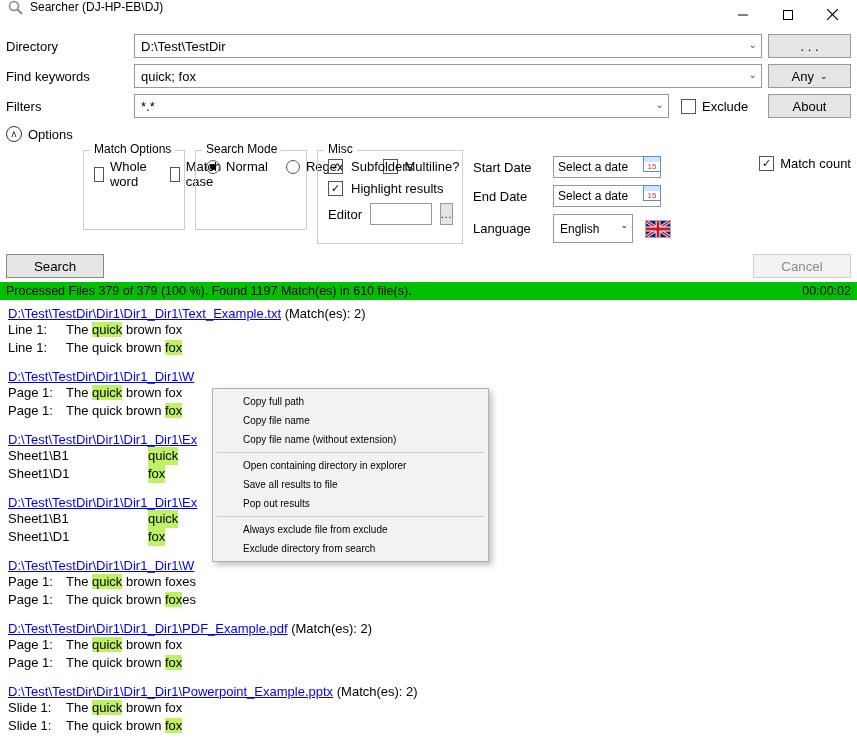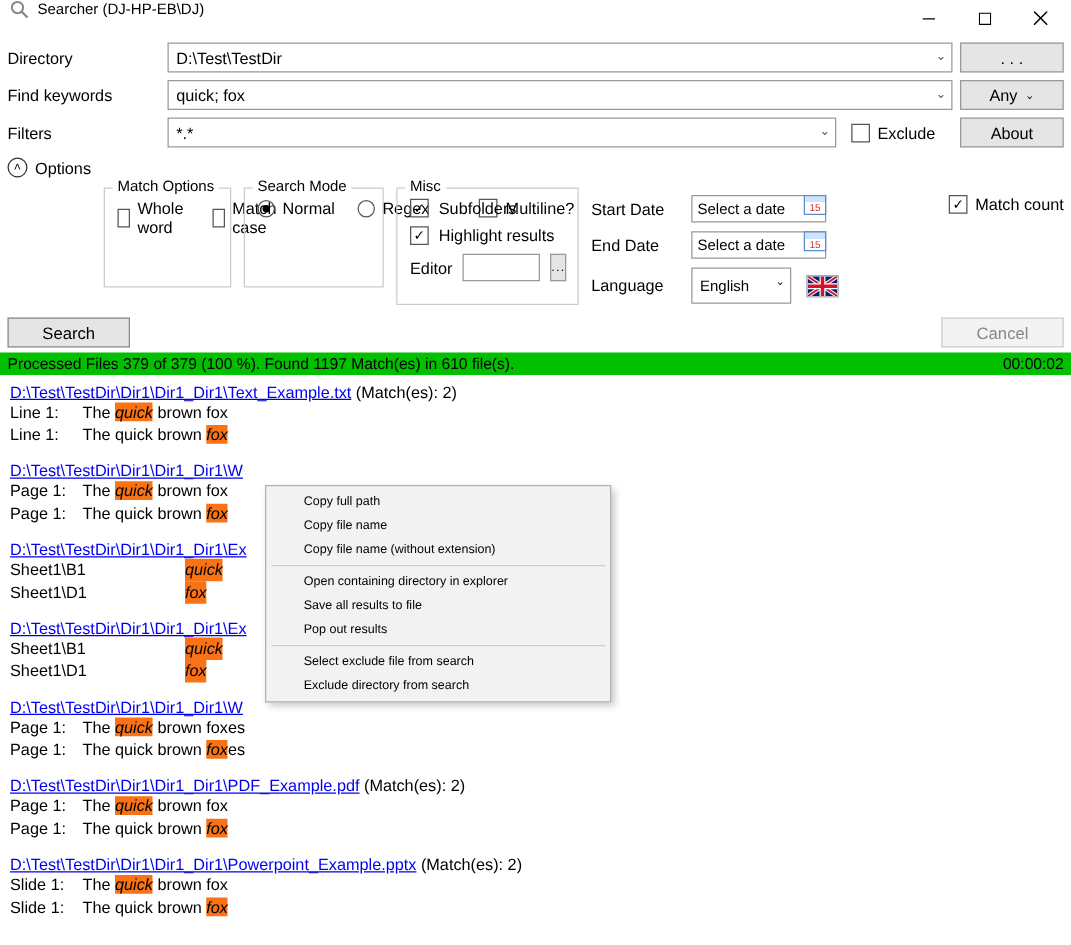--- a/index.html
+++ b/index.html
@@ -58,21 +58,21 @@
 .status { background: #00c000; color: #000; display: flex; font-size: 12.5px; padding: 2px 6px; }
 .status .sr { margin-left: auto; }
 
 
 .results { padding: 6px 8px 6px; height: 445px; overflow-y: scroll; position: relative; }
 .file-link { color: #0000ee; text-decoration: underline; font-size: 13px; }
 .match-count { color: #000; font-size: 13px; margin-top: 33px; }
 .result-block { margin-bottom: 12px; }
 .result-line { display: flex; font-size: 13px; line-height: 18px; }
 .rl-loc { width: 58px; }
-.hl { background: #f97316; font-style: italic; }
+.hl { background: #bef264; }
 .sheet-loc { width: 140px; display:inline-block; }
 
 
 .ctx { position: absolute; left: 212px; top: 388px; width: 277px; background: #f2f2f2; border: 1px solid #b0b0b0; box-shadow: 3px 3px 6px rgba(0,0,0,0.25); z-index: 100; padding: 3px 2px; }
 .ctx-item { padding: 4px 12px 4px 28px; font-size: 10px; }
 .ctx-sep { height: 1px; background: #ccc; margin: 3px 2px; }
 
 
 .results::-webkit-scrollbar { width: 16px; }
 .results::-webkit-scrollbar-track { background: #f1f1f1; }
@@ -337,15 +337,15 @@
 
 <div class="ctx" id="ctx">
     <div class="ctx-item">Copy full path</div>
     <div class="ctx-item">Copy file name</div>
     <div class="ctx-item">Copy file name (without extension)</div>
     <div class="ctx-sep"></div>
     <div class="ctx-item">Open containing directory in explorer</div>
     <div class="ctx-item">Save all results to file</div>
     <div class="ctx-item">Pop out results</div>
     <div class="ctx-sep"></div>
-    <div class="ctx-item">Select exclude file from search</div>
+    <div class="ctx-item">Always exclude file from exclude</div>
     <div class="ctx-item">Exclude directory from search</div>
   </div>
 
 </body></html>

